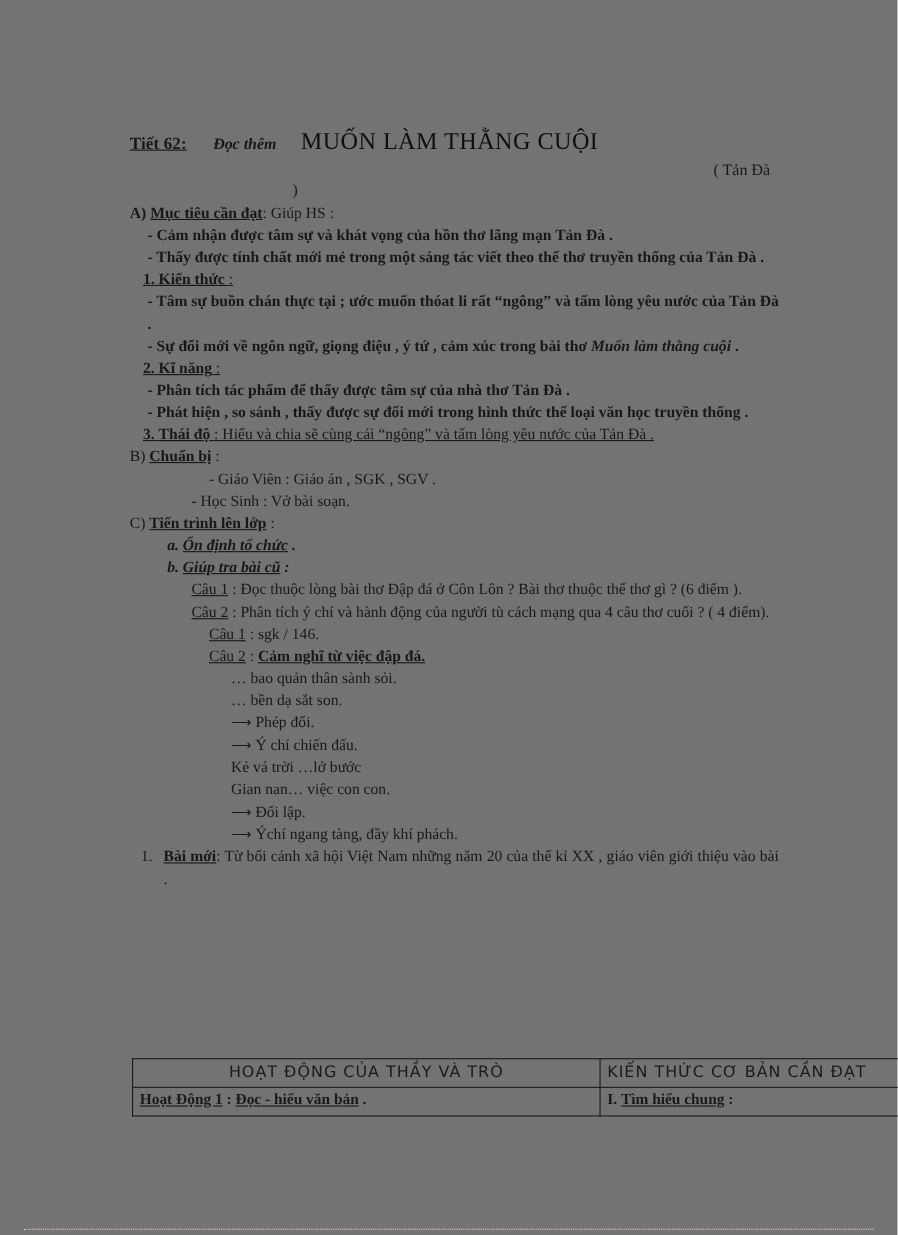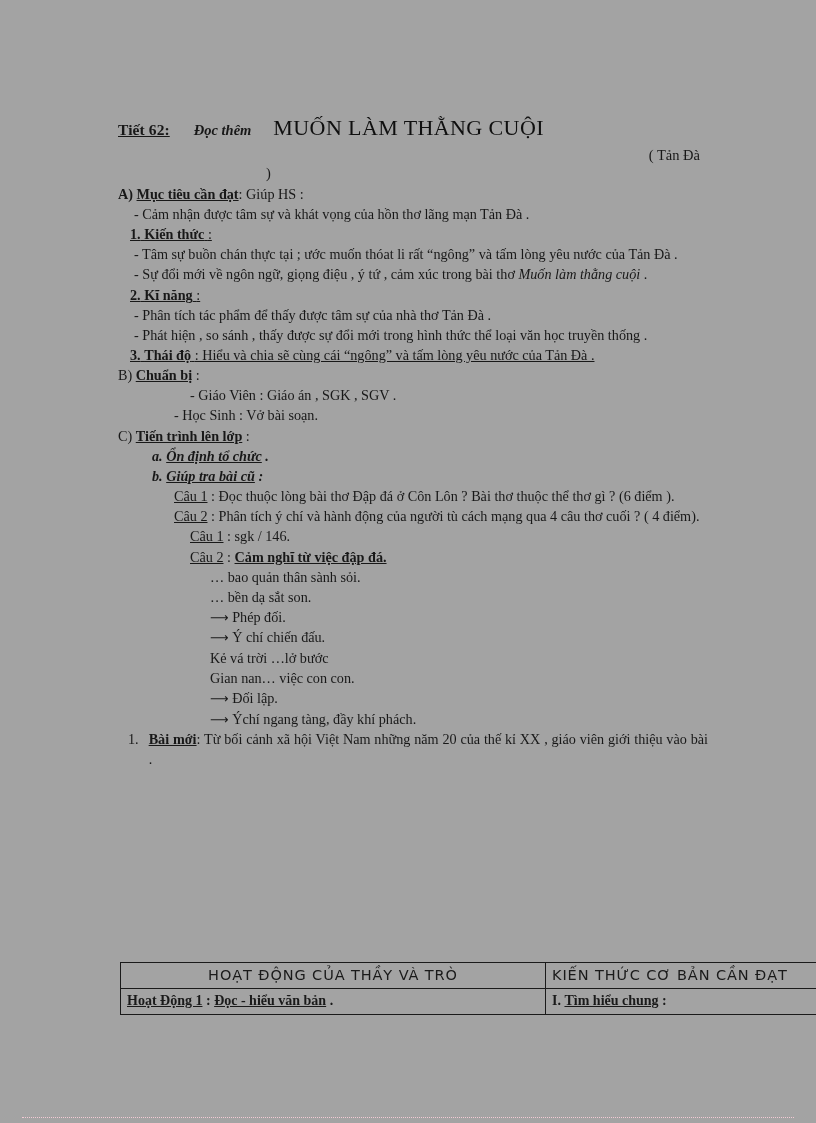--- a/index.html
+++ b/index.html
@@ -14,21 +14,21 @@
     font-family: "Liberation Serif", "DejaVu Serif", serif;
     color: #1a1a1a;
     overflow: hidden;
   }
 
   .page {
     position: absolute;
     left: 0; top: 0;
     width: 816px;
     height: 1123px;
-    background: #a3a3a3;
+    background: #737373;
   }
 
   
   .doc {
     position: absolute;
     left: 118px;
     top: 112px;
     width: 590px;
     font-size: 14.2px;
     line-height: 1.42;
@@ -75,21 +75,21 @@
   }
   .paren-close {
     margin-left: 148px;
     font-size: 14.5px;
     line-height: 1.1;
   }
 
   
   .p        { margin: 0; padding: 0; text-align: justify; }
   .lvl-a    { margin-top: 2px; }
-  .ind-dash { padding-left: 16px; text-indent: 0; }
+  .ind-dash { padding-left: 16px; text-indent: 0; font-weight: bold; }
   .ind-1    { padding-left: 12px; text-decoration: underline; }
   .ind-2    { padding-left: 34px; }
   .ind-3    { padding-left: 56px; }
   .ind-4    { padding-left: 72px; }
   .ind-5    { padding-left: 92px; }
 
   .arrow { font-family: "DejaVu Sans", sans-serif; font-size: 13px; }
 
   .numbered {
     display: flex;
@@ -147,20 +147,21 @@
       <span class="main-title">MUỐN LÀM THẰNG CUỘI</span>
     </div>
     <div class="author">( Tản Đà</div>
     <div class="paren-close">)</div>
 
     <p class="p lvl-a">
       <span class="b">A)</span>
       <span class="bu">Mục tiêu cần đạt</span><span>: Giúp  HS :</span>
     </p>
     <p class="p ind-dash">- Cảm nhận  được tâm sự và khát vọng  của hồn thơ lãng mạn Tản Đà .</p>
+    <p class="p ind-dash">- Thấy được tính  chất  mới  mẻ  trong  một  sáng  tác viết  theo  thể  thơ truyền  thống  của Tản Đà .</p>
 
     <p class="p ind-1">
       <span class="b">1.</span>
       <span class="bu">Kiến thức</span>
       <span>:</span>
     </p>
     <p class="p ind-dash">- Tâm  sự buồn chán thực tại ; ước muốn  thóat li rất “ngông”  và tấm lòng  yêu nước của Tản Đà .</p>
     <p class="p ind-dash">
       <span>- Sự đổi mới  về ngôn ngữ, giọng  điệu , ý tứ , cảm xúc trong bài thơ  </span><span class="i">Muốn làm thằng cuội</span><span> .</span>
     </p>

